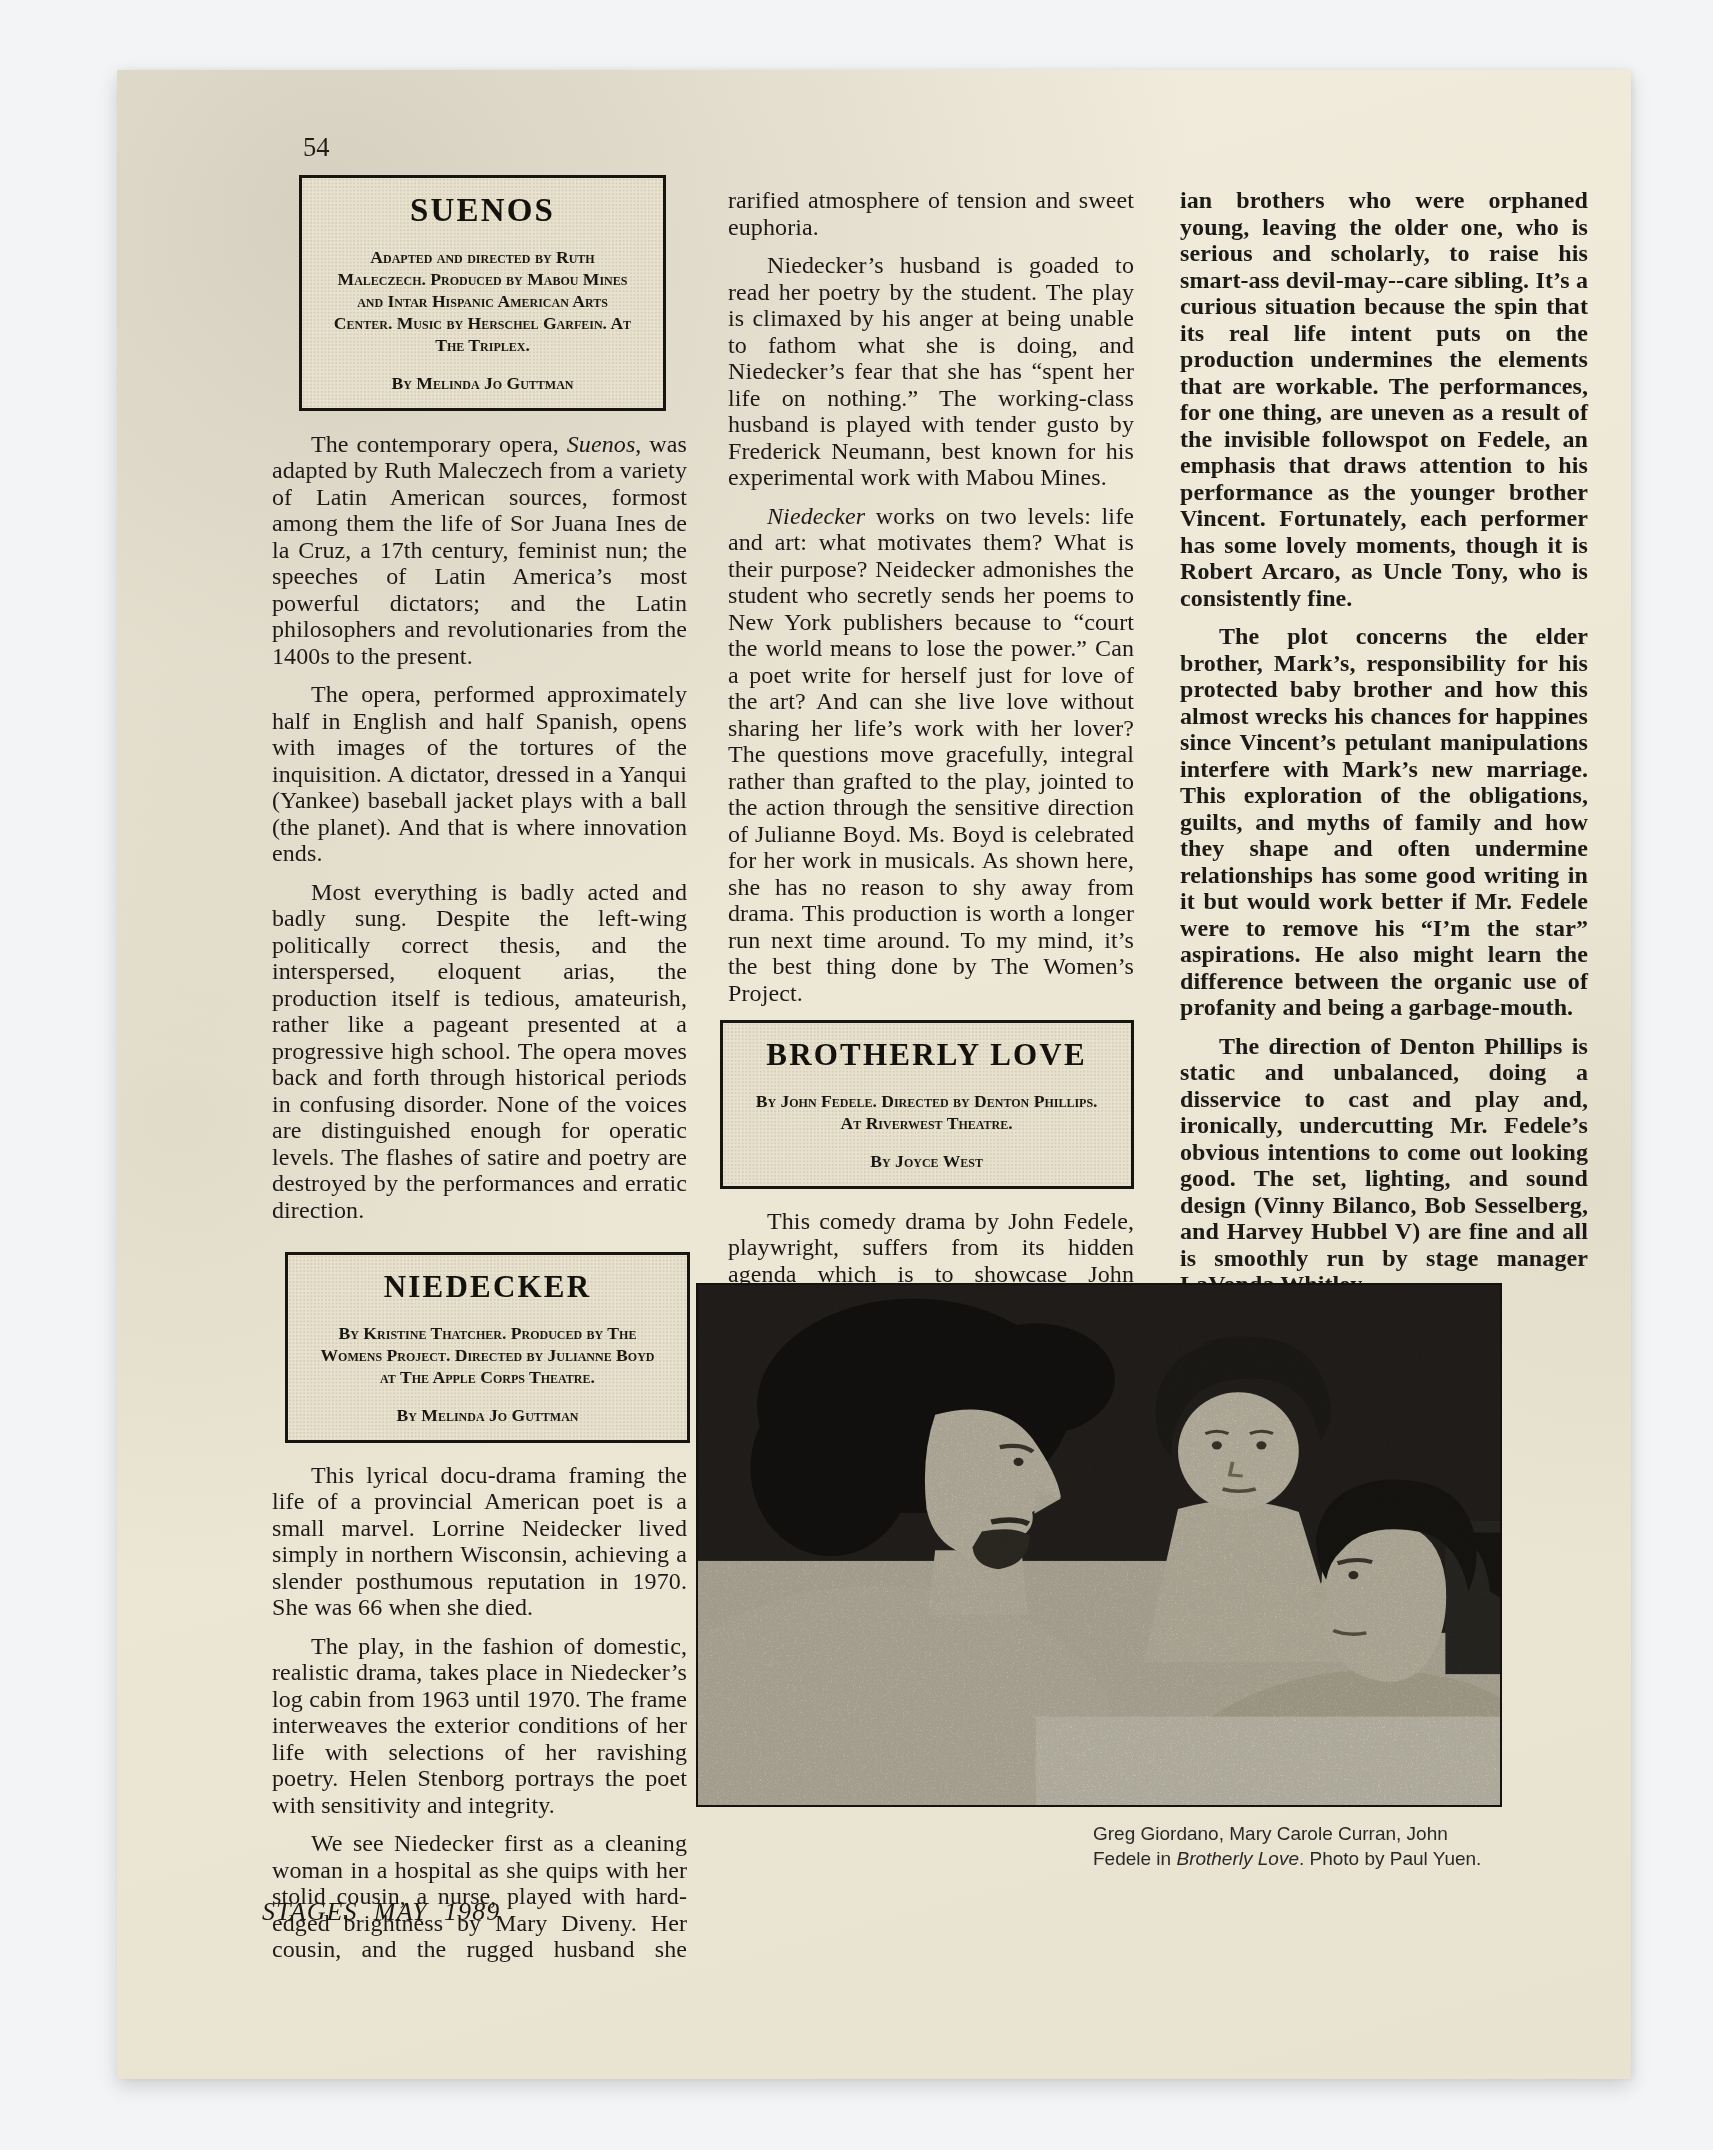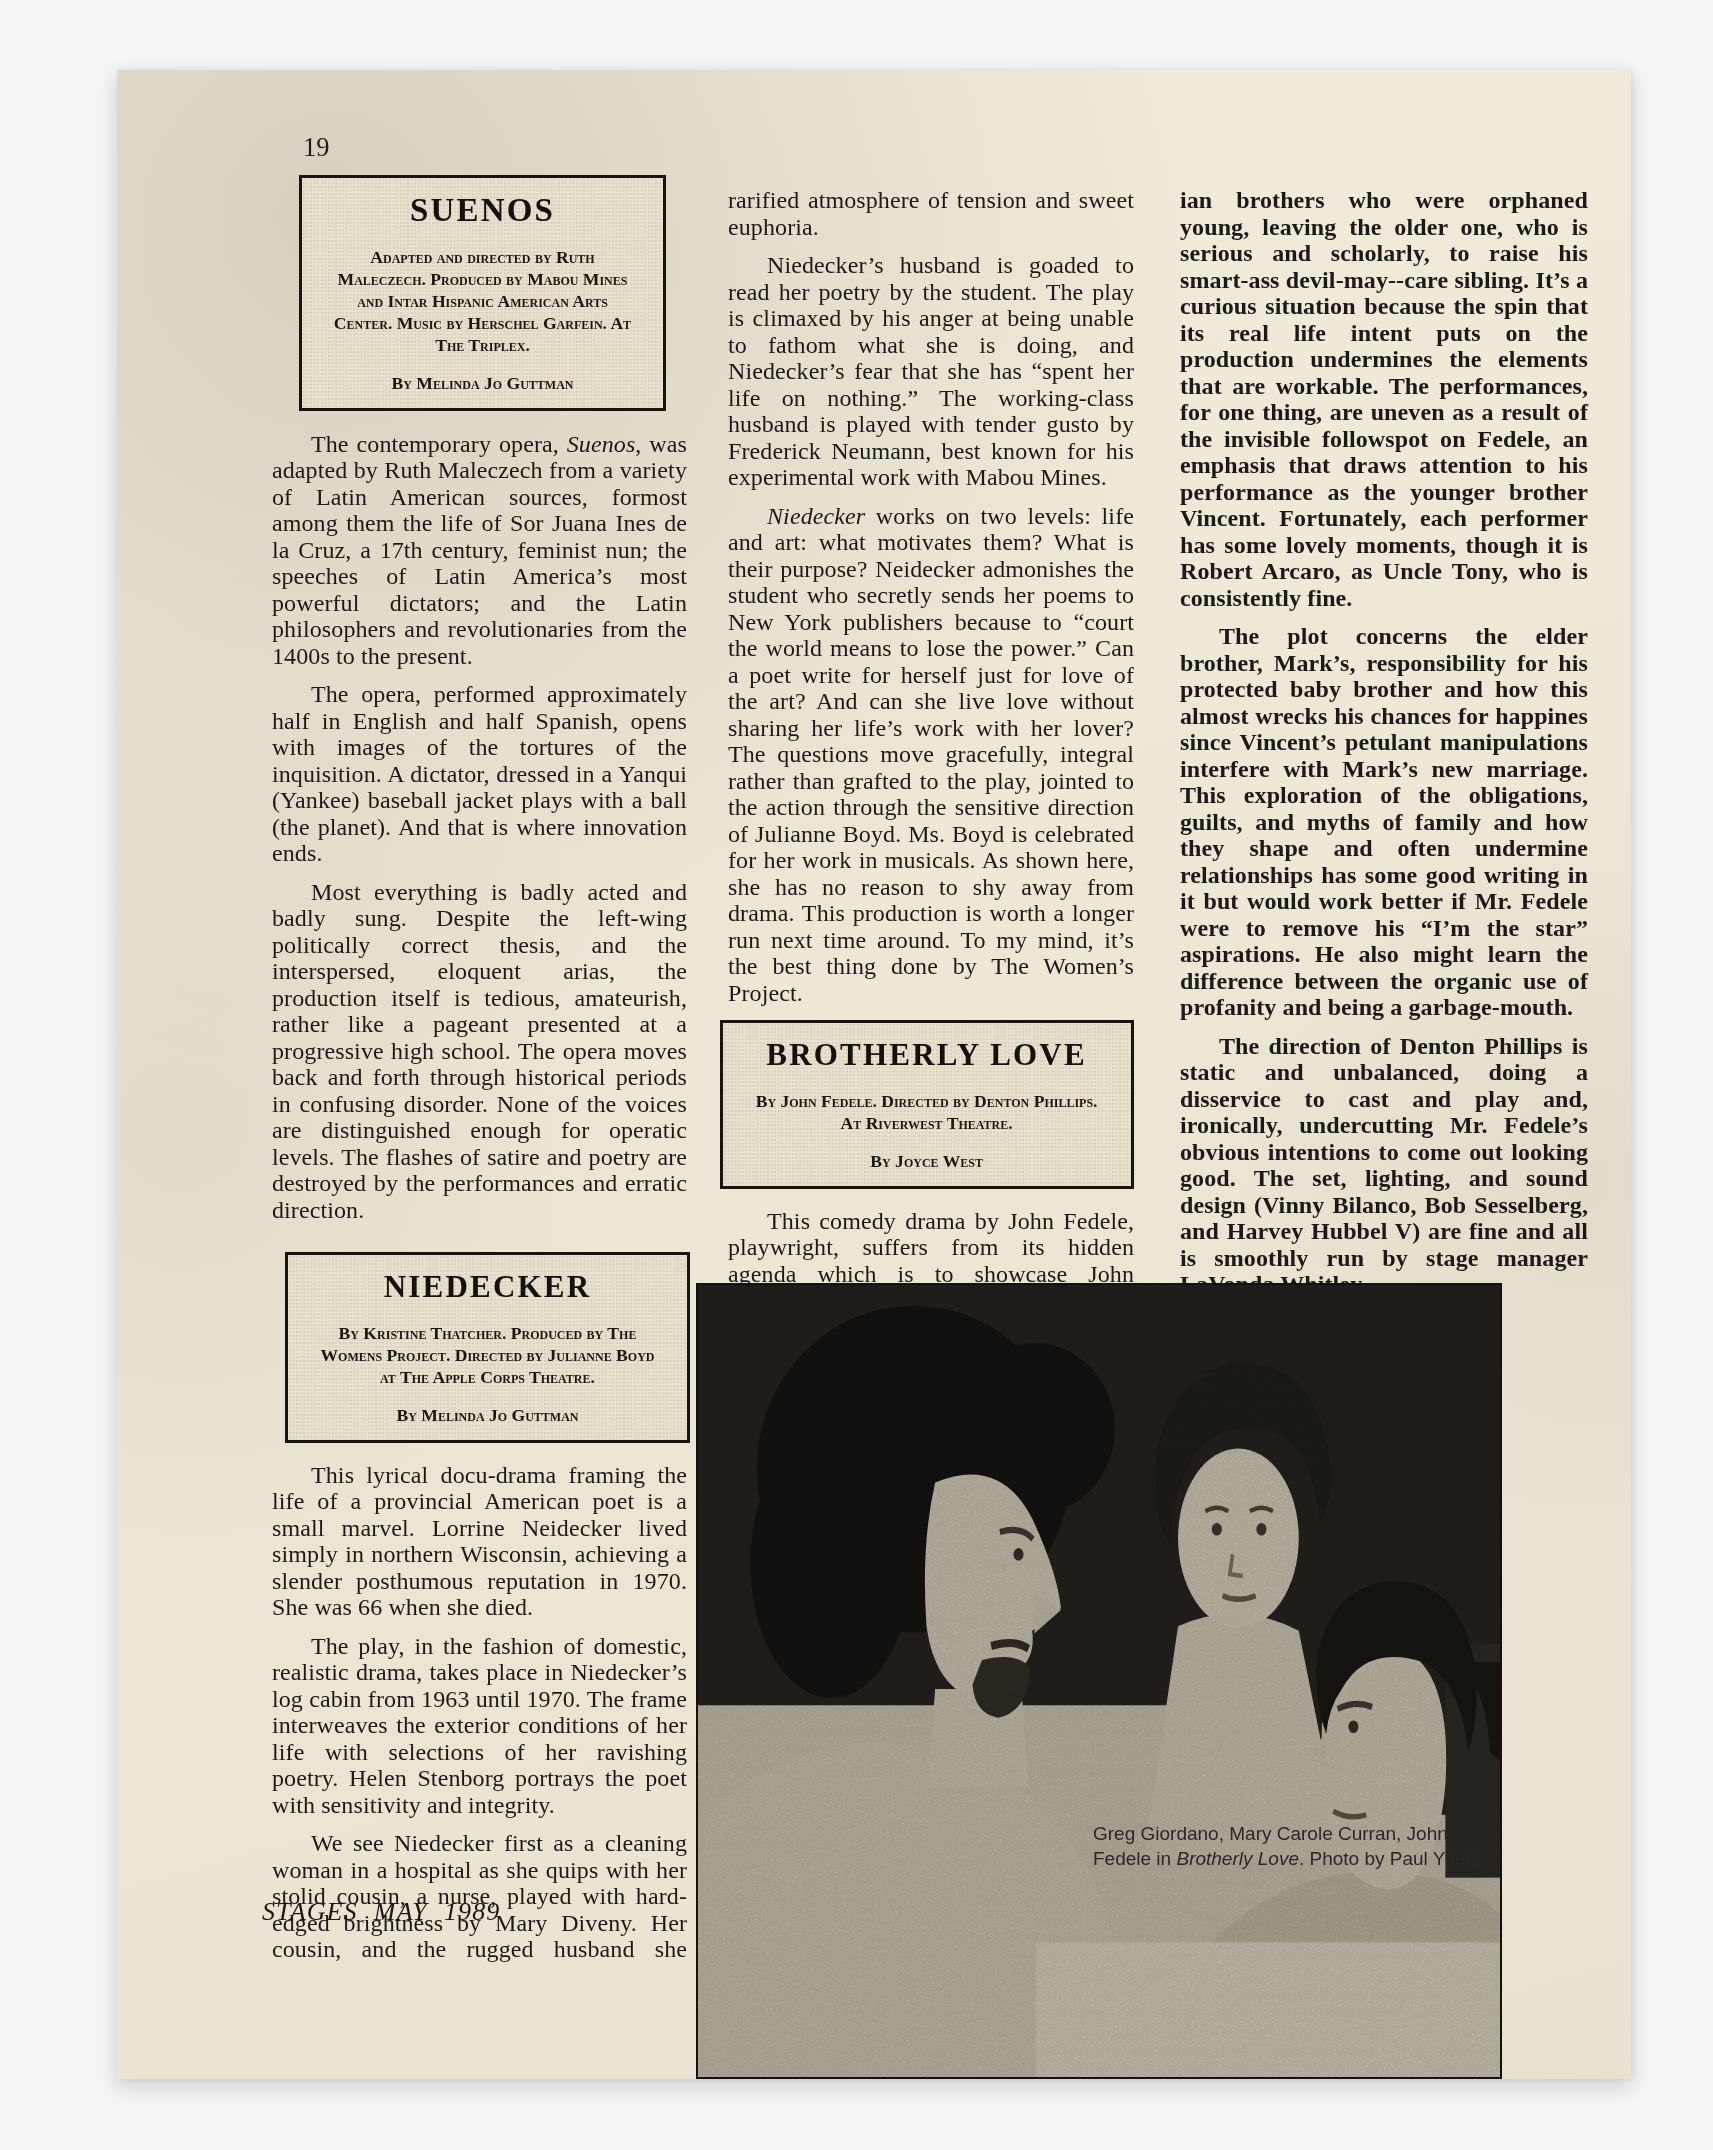--- a/index.html
+++ b/index.html
@@ -53,42 +53,42 @@
     font-size:17.6px;line-height:22px;color:#191711;text-indent:0;
   }
   .byline{
     margin:1px 0 0;font-variant:small-caps;font-weight:bold;
     font-size:17.6px;line-height:22px;color:#191711;text-indent:0;
   }
   .box-suenos{width:367px;margin:0 0 20px 39px;}
   .box-niedecker{width:405px;margin:29px 0 18.6px 25px;}
   .box-brotherly{width:414px;margin:14.3px 0 18.6px 3.6px;}
   .photo{
-    position:absolute;left:579px;top:1213px;width:806px;height:796px;
+    position:absolute;left:579px;top:1213px;width:806px;height:524px;
     box-sizing:border-box;border:2.9px solid #14120e;background:#d9d2bc;
   }
   .photo svg{position:absolute;left:0;top:0;width:100%;height:100%;display:block;}
   .caption{
     position:absolute;left:395px;top:536px;width:393px;
     font-family:"Liberation Sans", sans-serif;
     font-size:19px;line-height:25px;color:#282828;text-align:left;
   }
   .caption .it{font-style:italic;}
   .it{font-style:italic;}
   .footer{
     position:absolute;left:145px;top:1827px;
     font-size:26px;letter-spacing:1.1px;word-spacing:8.6px;color:#1a1813;font-style:italic;
   }
 </style>
 </head>
 <body>
 
 <div class="paper">
 
-  <div class="pagenum">19</div>
+  <div class="pagenum">54</div>
 
   <div class="col col1">
     <section class="box box-suenos">
       <h1>SUENOS</h1>
       <p class="credits">Adapted and directed by Ruth Maleczech. Produced by Mabou Mines and Intar Hispanic American Arts Center. Music by Herschel Garfein. At The Triplex.</p>
       <p class="byline">By Melinda Jo Guttman</p>
     </section>
     <p class="body"><span>The contemporary opera, </span><span class="it">Suenos</span><span>, was adapted by Ruth Maleczech from a variety of Latin American sources, formost among them the life of Sor Juana Ines de la Cruz, a 17th century, feminist nun; the speeches of Latin America’s most powerful dictators; and the Latin philosophers and revolutionaries from the 1400s to the present.</span></p>
     <p class="body"><span>The opera, performed approximately half in English and half Spanish, opens with images of the tortures of the inquisition. A dictator, dressed in a Yanqui (Yankee) baseball jacket plays with a ball (the planet). And that is where innovation ends.</span></p>
     <p class="body"><span>Most everything is badly acted and badly sung. Despite the left-wing politically correct thesis, and the interspersed, eloquent arias, the production itself is tedious, amateurish, rather like a pageant presented at a progressive high school. The opera moves back and forth through historical periods in confusing disorder. None of the voices are distinguished enough for operatic levels. The flashes of satire and poetry are destroyed by the performances and erratic direction.</span></p>

